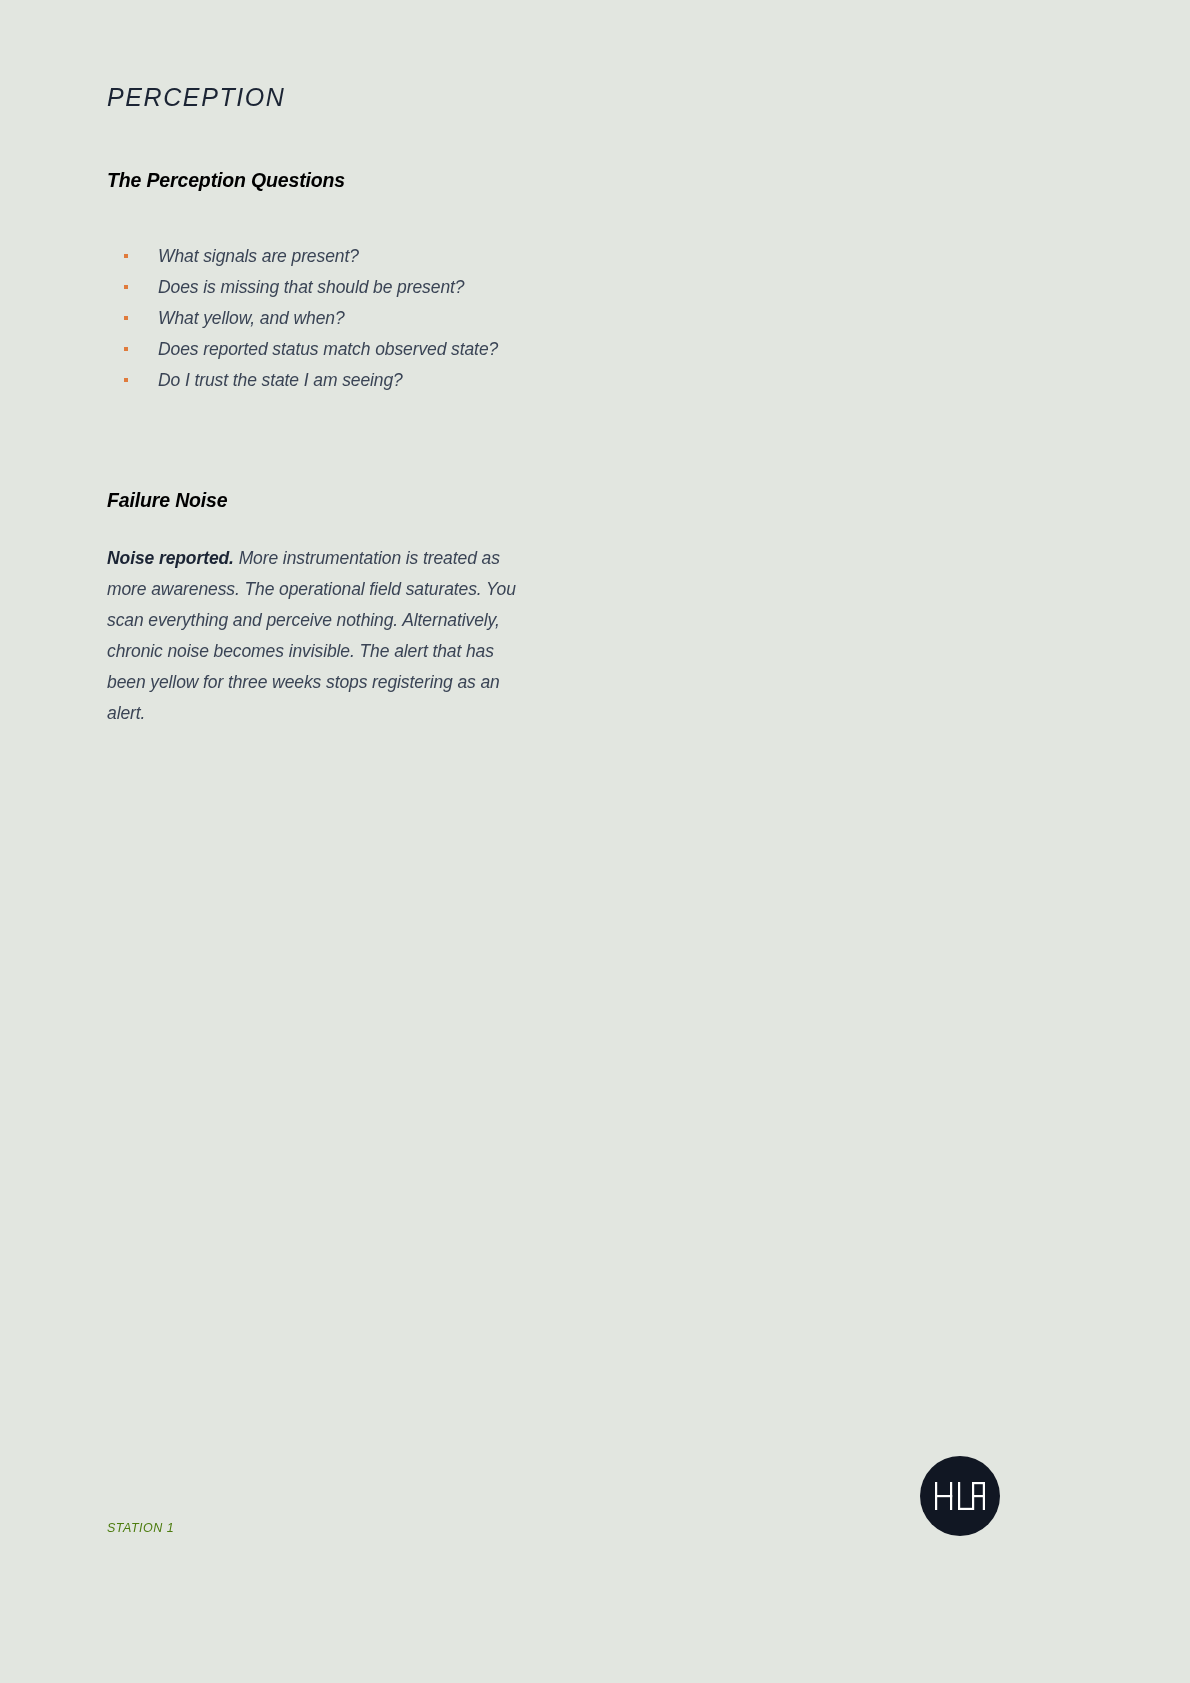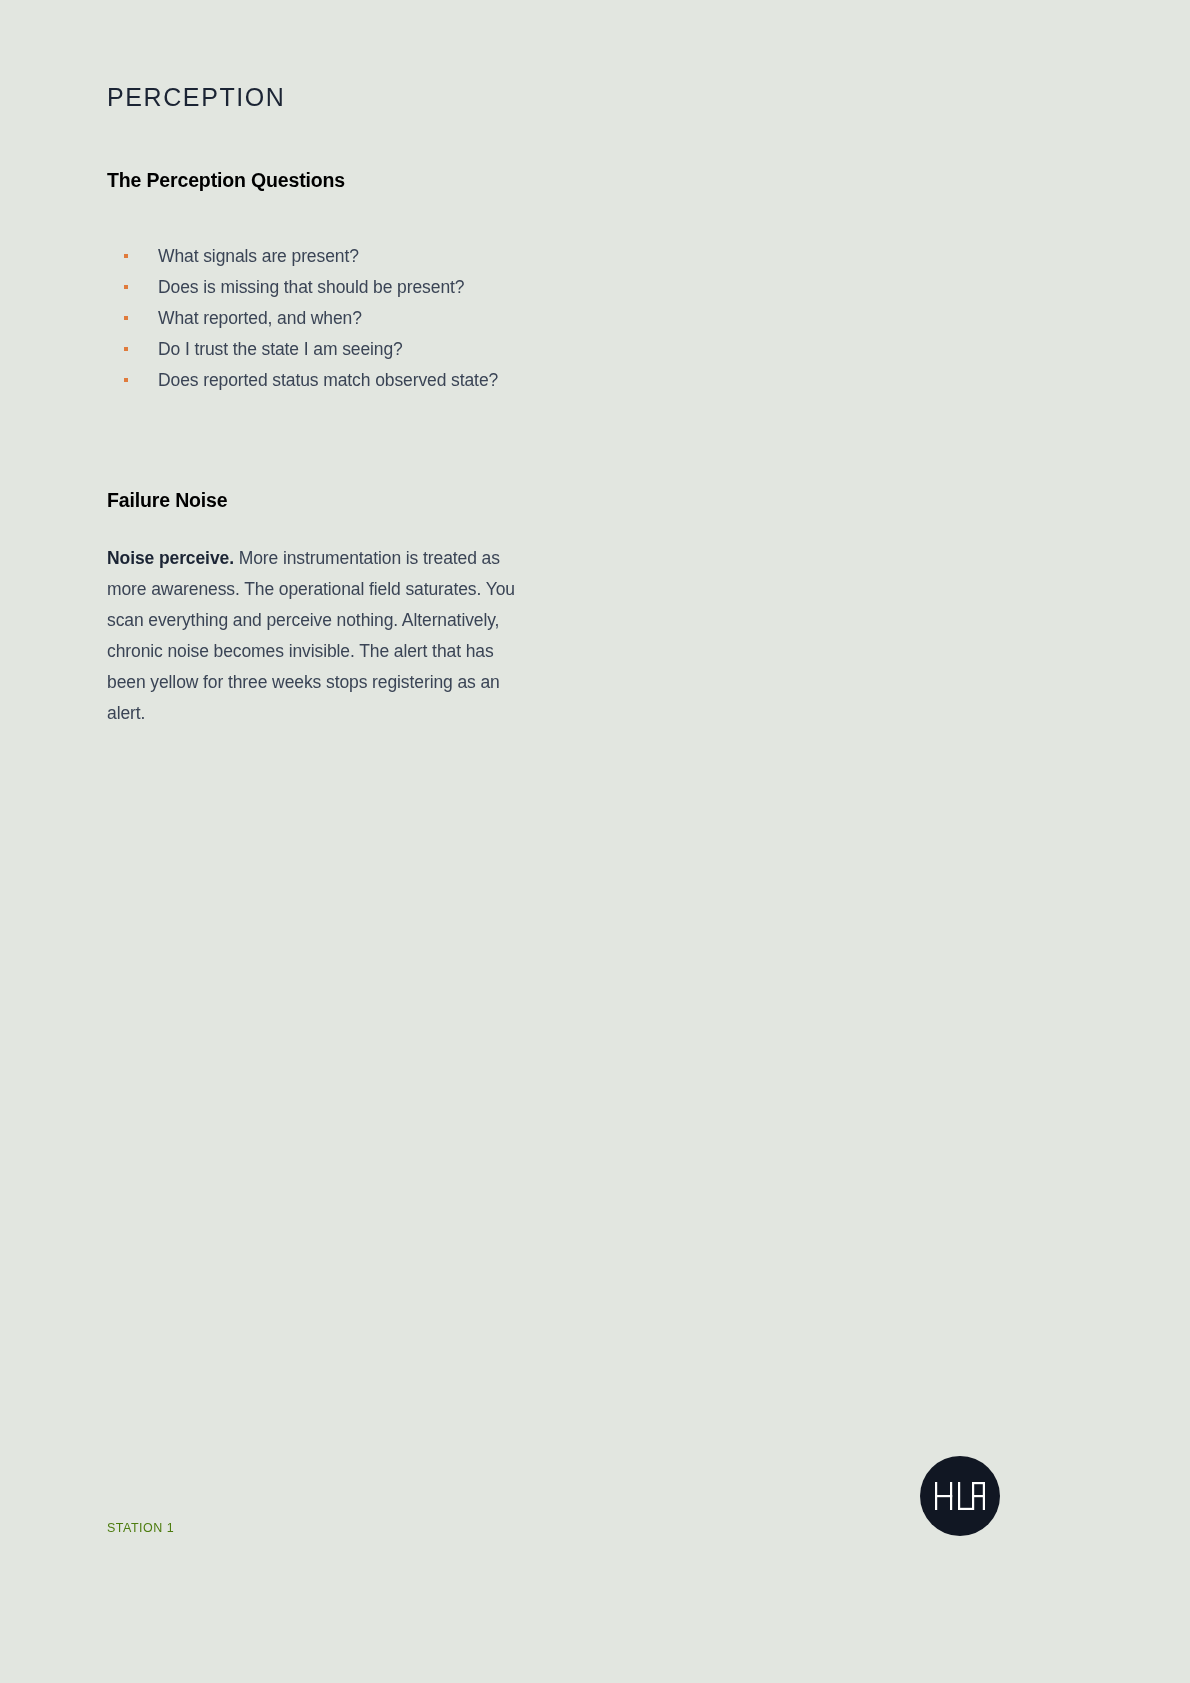--- a/index.html
+++ b/index.html
@@ -13,20 +13,21 @@
     background: #e2e6e0;
     font-family: "Liberation Sans", sans-serif;
     -webkit-font-smoothing: antialiased;
     overflow: hidden;
   }
   .page {
     position: relative;
     width: 1190px;
     height: 1683px;
     box-sizing: border-box;
+    font-style: italic;
   }
 
   
   .content {
     position: absolute;
     left: 107px;
     top: 0;
     width: 440px;
   }
 
@@ -132,36 +133,36 @@
       <li class="q-item">
         <span class="q-bullet"></span>
         <span>What signals are present?</span>
       </li>
       <li class="q-item">
         <span class="q-bullet"></span>
         <span>Does is missing that should be present?</span>
       </li>
       <li class="q-item">
         <span class="q-bullet"></span>
-        <span>What reported, and when?</span>
+        <span>What yellow, and when?</span>
+      </li>
+      <li class="q-item">
+        <span class="q-bullet"></span>
+        <span>Does reported status match observed state?</span>
       </li>
       <li class="q-item">
         <span class="q-bullet"></span>
         <span>Do I trust the state I am seeing?</span>
-      </li>
-      <li class="q-item">
-        <span class="q-bullet"></span>
-        <span>Does reported status match observed state?</span>
       </li>
     </ul>
 
     <h2 class="section-heading heading-failure">Failure Noise</h2>
 
     <p class="failure-para">
-      <span class="lead">Noise perceive.</span><span> More instrumentation is treated as more awareness. The operational field saturates. You scan everything and perceive nothing. Alternatively, chronic noise becomes invisible. The alert that has been yellow for three weeks stops registering as an alert.</span>
+      <span class="lead">Noise reported.</span><span> More instrumentation is treated as more awareness. The operational field saturates. You scan everything and perceive nothing. Alternatively, chronic noise becomes invisible. The alert that has been yellow for three weeks stops registering as an alert.</span>
     </p>
 
   </div>
 
   <div class="footer-label">STATION 1</div>
 
   <div class="logo">
     <svg width="52" height="30" viewBox="0 0 52 30" aria-hidden="true">
 
       <rect x="1" y="1" width="2.2" height="28" fill="#ffffff"></rect>

